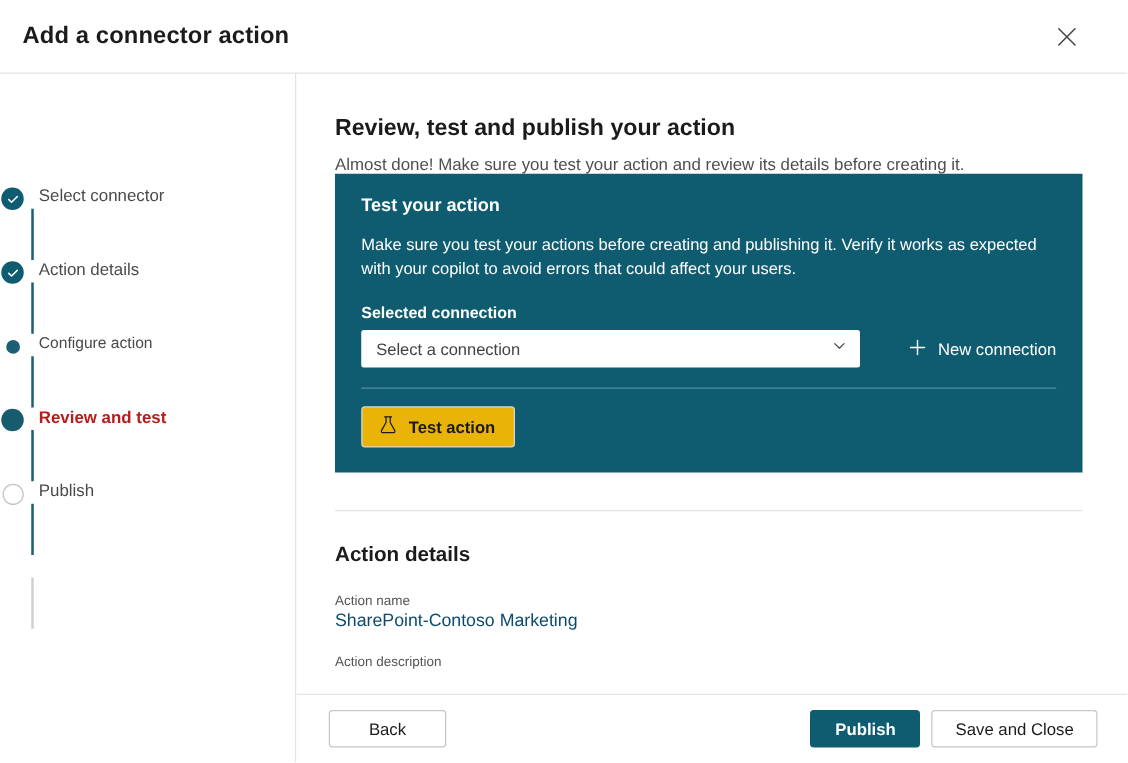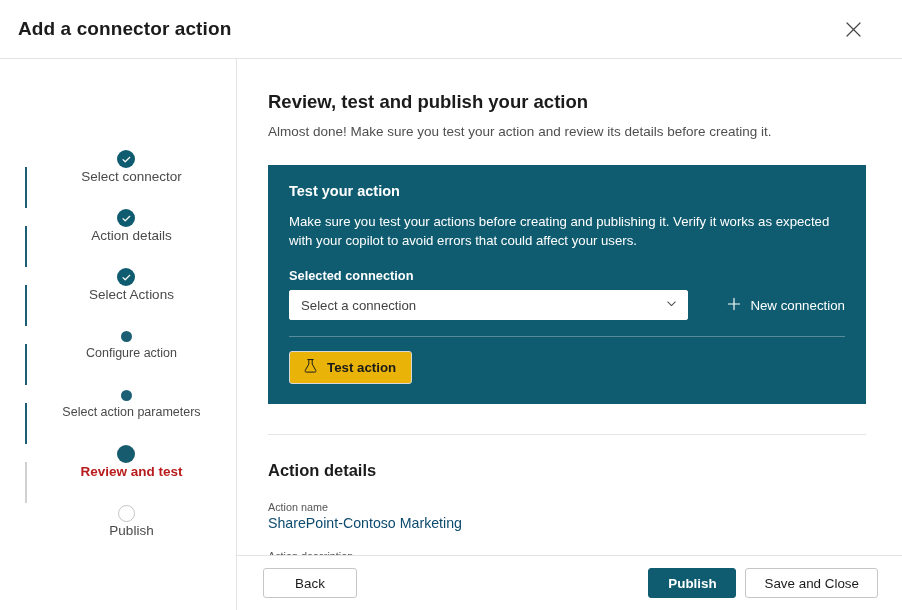--- a/index.html
+++ b/index.html
@@ -66,26 +66,23 @@
     width: 237px;
     flex: 0 0 237px;
     border-right: 1px solid #e3e3e3;
     padding: 90px 0 0 0;
     position: relative;
   }
   .steps { position: relative; padding-left: 0; }
   .step {
     position: relative;
     display: flex;
-    align-items: center;
     height: 22px;
     margin-bottom: 37px;
-    padding-left: 16px;
-    cursor: pointer;
-    flex-direction: column;
+    cursor: pointer;
   }
   .step:last-child { margin-bottom: 0; }
 
   .step-marker {
     position: relative;
     width: 20px;
     flex: 0 0 20px;
     height: 20px;
     display: flex;
     align-items: center;
@@ -157,21 +154,20 @@
 
   .section-title {
     font-size: 18.5px;
     font-weight: bold;
     color: #1b1b1b;
     margin-bottom: 11px;
   }
   .section-subtitle {
     font-size: 13.5px;
     color: #4f4f4f;
-    margin-bottom: 26px;
   }
 
   
   .test-card {
     background: #0f5c70;
     color: #ffffff;
     padding: 18px 21px 20px 21px;
     margin-bottom: 30px;
   }
   .test-card-title {
@@ -358,44 +354,28 @@
           <span class="step-marker">
             <span class="marker-done">
               <svg width="11" height="11" viewBox="0 0 12 12" fill="none" xmlns="http://www.w3.org/2000/svg">
                 <path d="M2.2 6.2 L4.6 8.5 L9.6 3.6" stroke="#ffffff" stroke-width="1.3" stroke-linecap="round" stroke-linejoin="round"></path>
               </svg>
             </span>
           </span>
           <span class="step-label">Action details</span>
         </div>
 
-        <div class="step">
-          <span class="step-marker">
-            <span class="marker-done">
-              <svg width="11" height="11" viewBox="0 0 12 12" fill="none" xmlns="http://www.w3.org/2000/svg">
-                <path d="M2.2 6.2 L4.6 8.5 L9.6 3.6" stroke="#ffffff" stroke-width="1.3" stroke-linecap="round" stroke-linejoin="round"></path>
-              </svg>
-            </span>
-          </span>
-          <span class="step-label">Select Actions</span>
-        </div>
 
         <div class="step">
           <span class="step-marker">
             <span class="marker-dot"></span>
           </span>
           <span class="step-label small">Configure action</span>
         </div>
 
-        <div class="step">
-          <span class="step-marker">
-            <span class="marker-dot"></span>
-          </span>
-          <span class="step-label small">Select action parameters</span>
-        </div>
 
         <div class="step">
           <span class="step-marker">
             <span class="marker-current"></span>
           </span>
           <span class="step-label current">Review and test</span>
         </div>
 
         <div class="step">
           <span class="step-marker">

